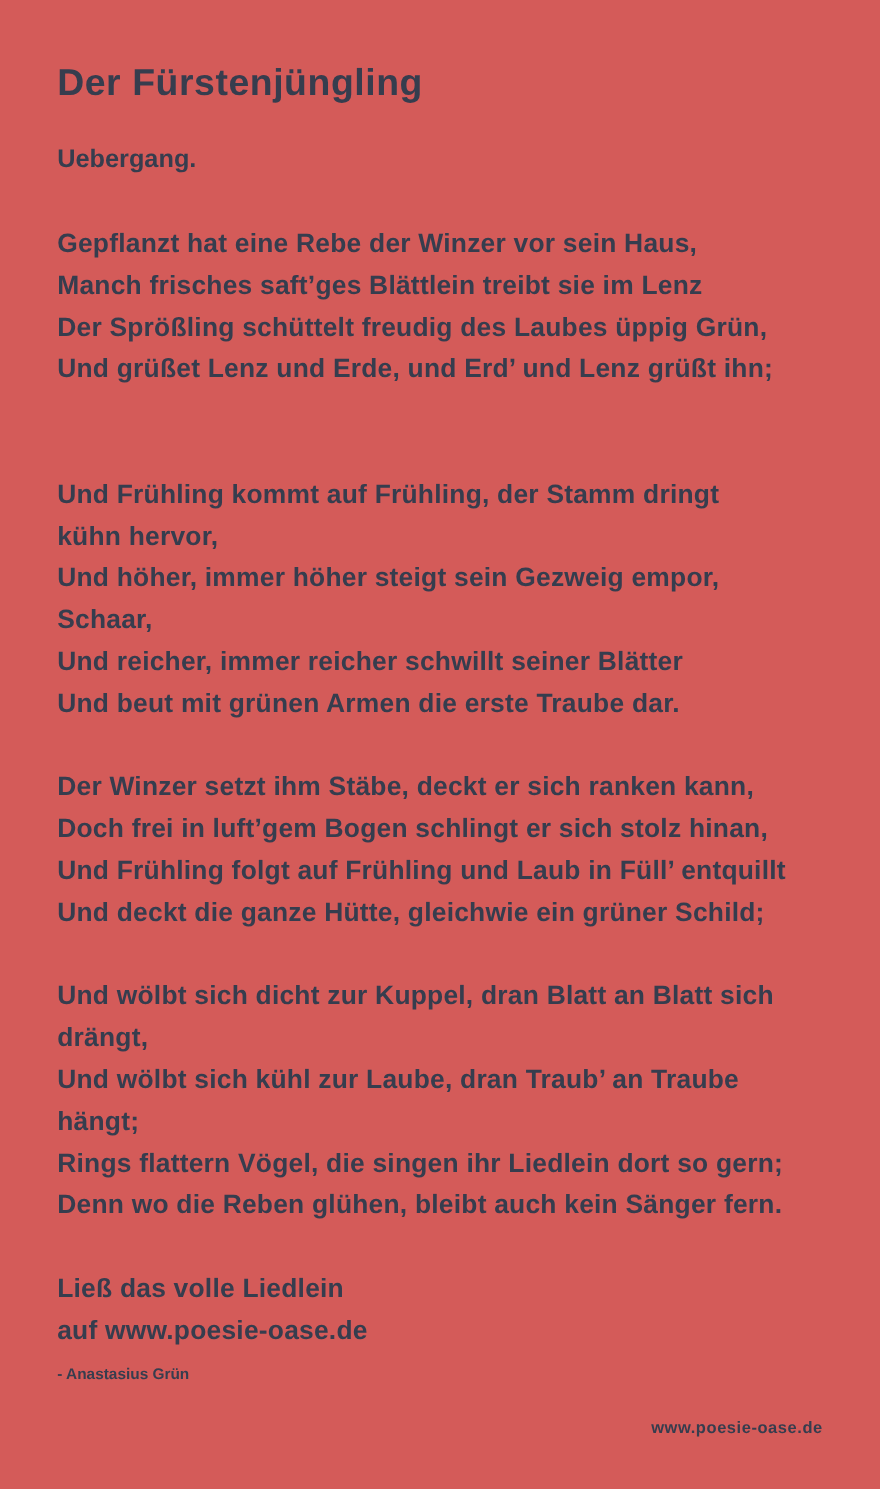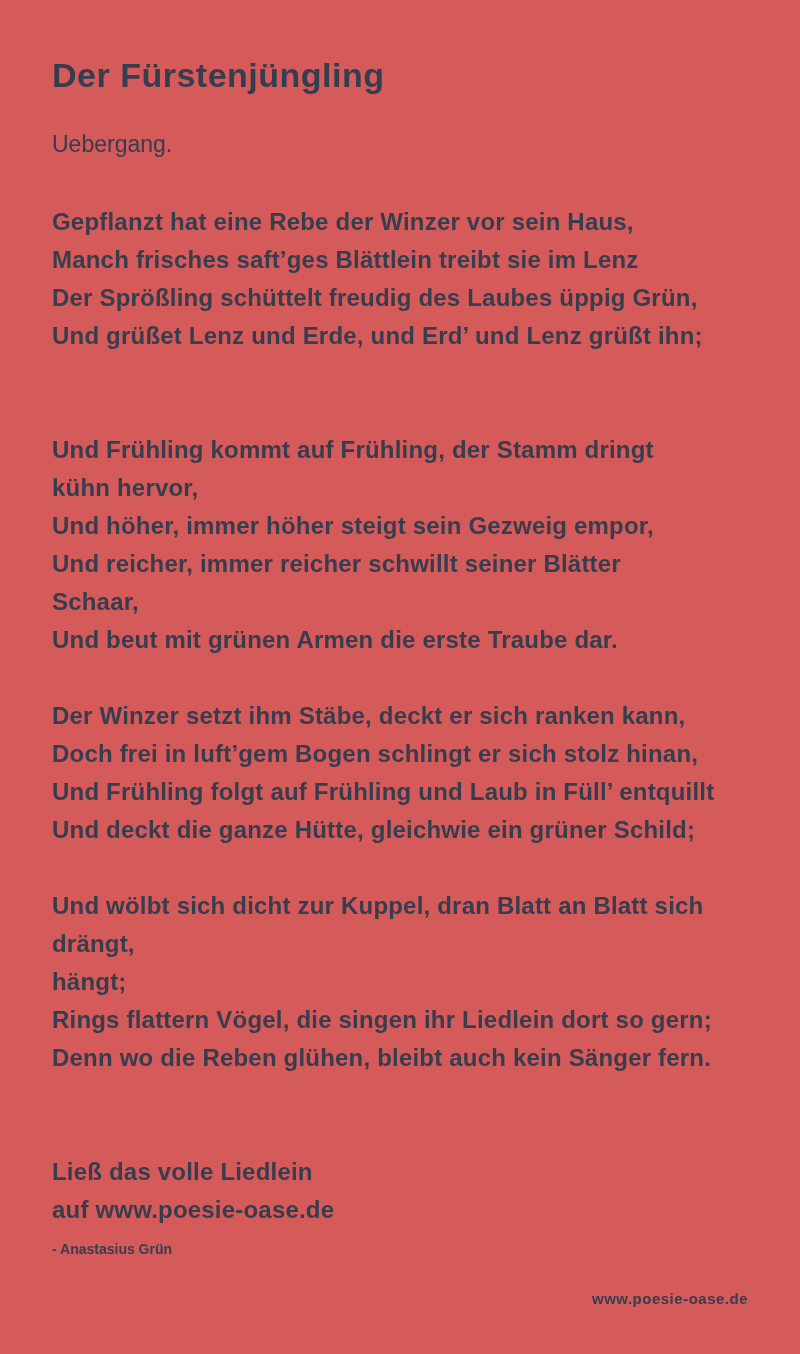--- a/index.html
+++ b/index.html
@@ -23,21 +23,21 @@
     font-size: 34px;
     font-weight: 700;
     letter-spacing: 0.5px;
     white-space: nowrap;
   }
   .subtitle {
     position: absolute;
     left: 52px;
     top: 131px;
     font-size: 23px;
-    font-weight: 400;
+    font-weight: 700;
     white-space: nowrap;
   }
   .stanza {
     position: absolute;
     left: 52px;
     right: 40px;
   }
   .stanza .line,
   .cta .line {
     font-size: 24px;
@@ -86,35 +86,36 @@
     <div class="line">Gepflanzt hat eine Rebe der Winzer vor sein Haus,</div>
     <div class="line">Manch frisches saft’ges Blättlein treibt sie im Lenz</div>
     <div class="line">Der Sprößling schüttelt freudig des Laubes üppig Grün,</div>
     <div class="line">Und grüßet Lenz und Erde, und Erd’ und Lenz grüßt ihn;</div>
   </div>
 
   <div class="stanza" id="stanza-2">
     <div class="line">Und Frühling kommt auf Frühling, der Stamm dringt</div>
     <div class="line">kühn hervor,</div>
     <div class="line">Und höher, immer höher steigt sein Gezweig empor,</div>
+    <div class="line">Schaar,</div>
     <div class="line">Und reicher, immer reicher schwillt seiner Blätter</div>
-    <div class="line">Schaar,</div>
     <div class="line">Und beut mit grünen Armen die erste Traube dar.</div>
   </div>
 
   <div class="stanza" id="stanza-3">
     <div class="line">Der Winzer setzt ihm Stäbe, deckt er sich ranken kann,</div>
     <div class="line">Doch frei in luft’gem Bogen schlingt er sich stolz hinan,</div>
     <div class="line">Und Frühling folgt auf Frühling und Laub in Füll’ entquillt</div>
     <div class="line">Und deckt die ganze Hütte, gleichwie ein grüner Schild;</div>
   </div>
 
   <div class="stanza" id="stanza-4">
     <div class="line">Und wölbt sich dicht zur Kuppel, dran Blatt an Blatt sich</div>
     <div class="line">drängt,</div>
+    <div class="line">Und wölbt sich kühl zur Laube, dran Traub’ an Traube</div>
     <div class="line">hängt;</div>
     <div class="line">Rings flattern Vögel, die singen ihr Liedlein dort so gern;</div>
     <div class="line">Denn wo die Reben glühen, bleibt auch kein Sänger fern.</div>
   </div>
 
   <div class="cta">
     <div class="line">Ließ das volle Liedlein</div>
     <div class="line">auf www.poesie-oase.de</div>
   </div>
 

